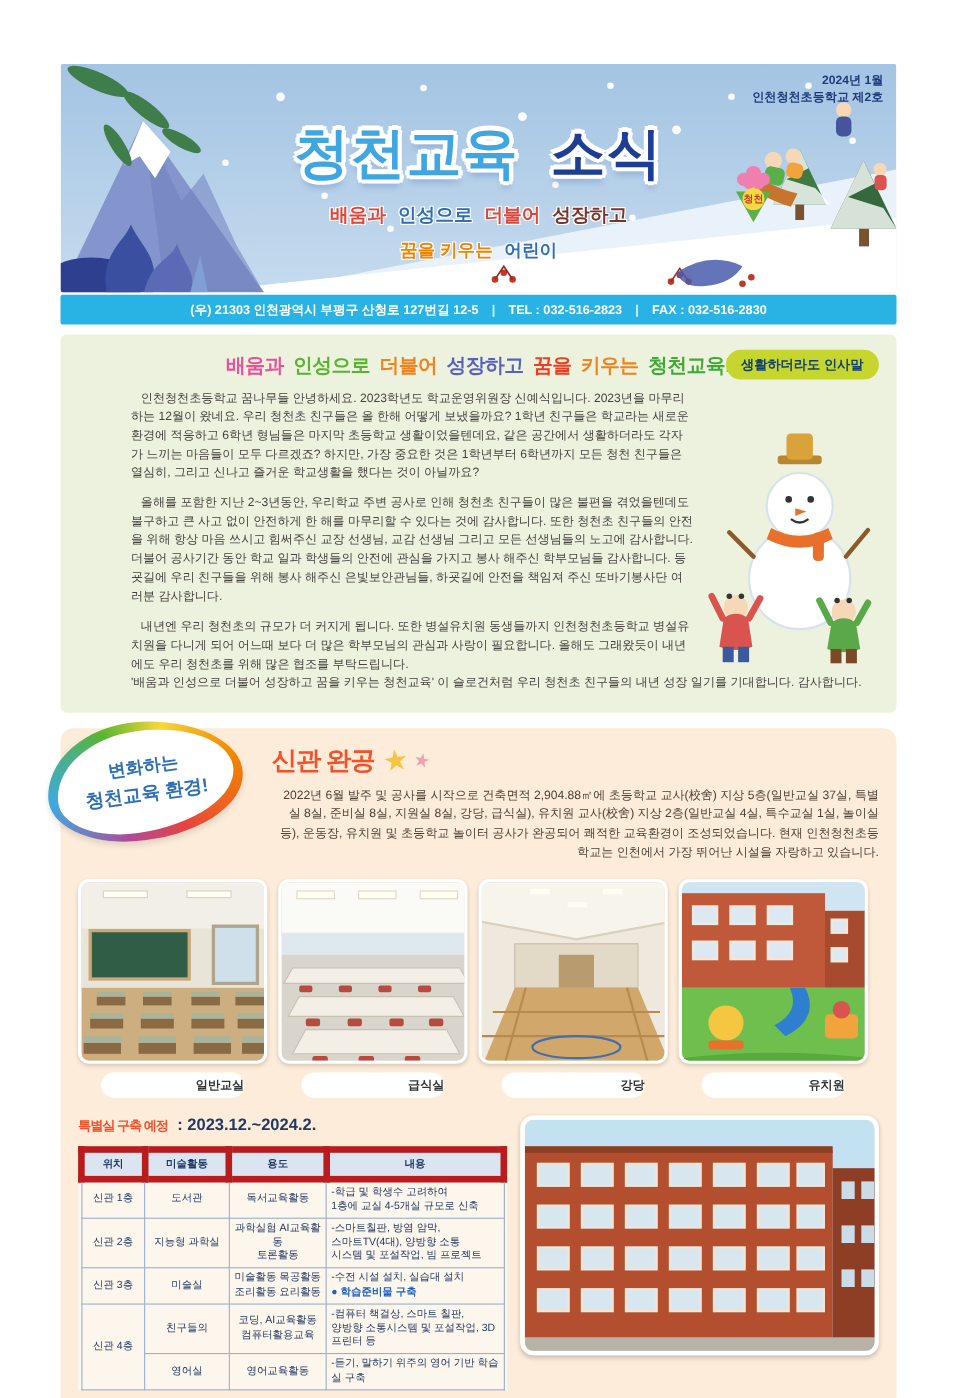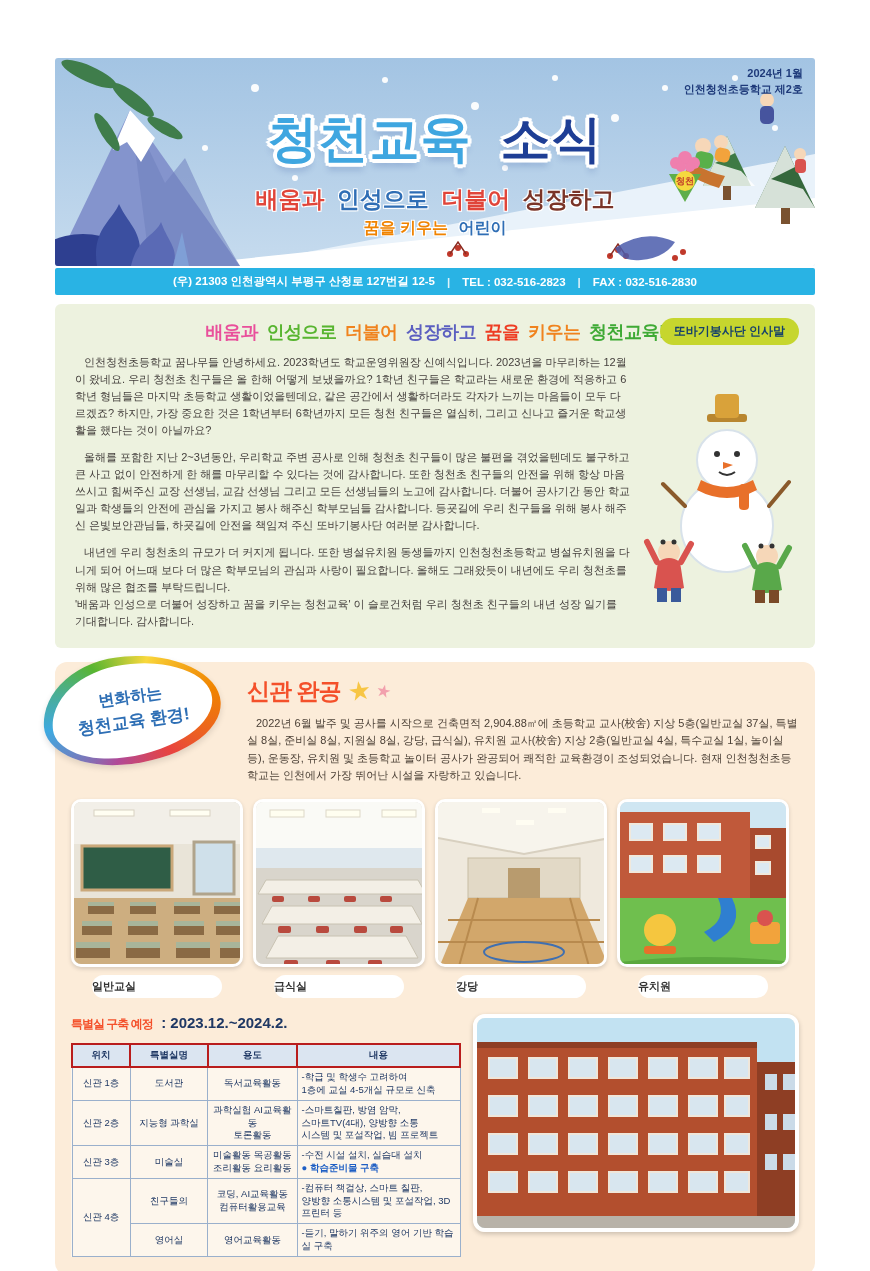--- a/index.html
+++ b/index.html
@@ -14,74 +14,74 @@
              font-size:11px;font-weight:bold;line-height:1.45;z-index:3;}
   .masthead-title{position:absolute;top:48px;left:0;width:100%;text-align:center;z-index:2;
                   font-size:50px;font-weight:bold;letter-spacing:1px;white-space:nowrap;}
   .masthead-title .t1{color:#3fa6e0;}
   .masthead-title .t2{color:#1e3e95;margin-left:14px;}
   .masthead-title span{
     text-shadow:-3px -3px 0 #fff,3px -3px 0 #fff,-3px 3px 0 #fff,3px 3px 0 #fff,
                  0 -4px 0 #fff,0 4px 0 #fff,-4px 0 0 #fff,4px 0 0 #fff,0 7px 6px rgba(30,62,149,.25);}
   .emblem{position:absolute;top:92px;left:608px;z-index:3;width:44px;text-align:center;}
   .slogan{position:absolute;left:0;width:100%;text-align:center;z-index:2;font-weight:bold;}
-  .slogan-1{top:126px;font-size:23px;}
+  .slogan-1{top:126px;font-size:17px;}
   .slogan-2{top:160px;font-size:16px;}
   .slogan .word{margin:0 3px;text-shadow:1px 1px 0 #fff,-1px 1px 0 #fff,1px -1px 0 #fff,-1px -1px 0 #fff;}
   .addr-bar{height:27px;margin-top:2px;background:#29b3e4;border-radius:2px;display:flex;
             align-items:center;justify-content:center;color:#fff;font-size:11.5px;font-weight:bold;}
   .addr-bar .sep{margin:0 12px;opacity:.85;}
 
   
   .greeting{margin-top:9px;background:#edf2df;border-radius:6px;padding:12px 20px 8px;position:relative;}
   .greeting-head{position:relative;text-align:center;margin:4px 0 10px;}
   .greeting-title{font-size:18px;font-weight:bold;letter-spacing:-0.5px;}
   .greeting-title .word{margin:0 2px;}
   .greeting-badge{position:absolute;right:-4px;top:-2px;background:#c6d62e;color:#15406b;
                   font-size:12px;font-weight:bold;padding:5px 14px;border-radius:15px;}
-  .greeting-body{font-size:11px;line-height:1.55;color:#45403d;}
+  .greeting-body{font-size:11px;line-height:1.55;color:#45403d;margin-left:44px;}
   .greeting-body p{margin:0 0 10px;text-indent:9px;white-space:pre-line;}
   .snowman-wrap{float:right;width:152px;height:252px;margin:2px 0 4px 12px;}
   .signature{clear:none;text-align:right;margin:14px 150px 2px 0;font-size:11px;color:#3a3a3a;}
   .signature .name{font-family:"DejaVu Serif","Liberation Serif",serif;font-style:italic;
                    font-weight:bold;font-size:19px;margin-left:8px;color:#222;}
 
   
   .section2{margin-top:14px;background:#fcecd9;border-radius:12px;padding:14px 16px 18px;position:relative;}
   .blob{position:absolute;left:-12px;top:-6px;width:178px;height:108px;
         background:conic-gradient(from 20deg,#f9d83c,#f08300,#e8433f,#b04a98,#3fa9e0,#58b530,#f9d83c);
         border-radius:48% 52% 58% 42% / 60% 48% 52% 40%;transform:rotate(-4deg);
         box-shadow:0 3px 6px rgba(0,0,0,.12);}
   .blob-inner{position:absolute;inset:8px;background:#fff;border-radius:48% 52% 58% 42% / 60% 48% 52% 40%;
               display:flex;flex-direction:column;align-items:center;justify-content:center;
               color:#2e6fb5;font-weight:bold;transform:rotate(-4deg);}
   .blob-line1{font-size:16px;}
   .blob-line2{font-size:17px;margin-top:2px;}
-  .newbuild{margin-left:176px;min-height:104px;}
+  .newbuild{margin-left:176px;min-height:104px;text-align:right;}
   .newbuild-titlerow{display:flex;align-items:center;gap:8px;}
   .newbuild-title{font-size:23px;font-weight:bold;color:#f4502a;letter-spacing:-1px;}
   .star-big{color:#f7c544;font-size:26px;line-height:1;transform:rotate(-8deg);}
   .star-small{color:#f2a0ad;font-size:17px;line-height:1;transform:rotate(12deg);margin-left:-4px;}
   .newbuild-body{margin-top:8px;font-size:11px;line-height:1.6;color:#4a3f35;text-indent:9px;}
 
   .photo-row{display:flex;gap:10px;margin-top:14px;}
   .photo-fig{width:172px;}
   .photo-frame{width:172px;height:168px;border-radius:10px;overflow:hidden;border:3px solid #fff;
                box-sizing:border-box;box-shadow:0 2px 4px rgba(0,0,0,.15);background:#ddd;}
   .photo-frame svg{display:block;}
-  .photo-caption{width:130px;margin:8px auto 0;background:#fff;border-radius:12px;text-align:left;
+  .photo-caption{width:130px;margin:8px auto 0;background:#fff;border-radius:12px;text-align:right;
                  font-size:11px;font-weight:bold;color:#333;padding:4px 0;}
 
   .special{display:flex;gap:12px;margin-top:16px;align-items:flex-start;}
   .special-left{width:390px;}
   .special-title{font-size:12px;font-weight:bold;color:#f4502a;letter-spacing:-1px;}
   .special-period{font-size:15px;font-weight:bold;color:#1f3864;margin-left:4px;}
   .rooms-table{width:100%;border-collapse:collapse;margin-top:10px;font-size:9.5px;color:#1f3864;
                background:#fdf6ec;}
-  .rooms-table th{background:#dbe5f1;border:2px solid #b91c1c;padding:4px 2px;font-weight:bold;}
+  .rooms-table th{background:#dbe5f1;border:6px solid #b91c1c;padding:4px 2px;font-weight:bold;}
   .rooms-table td{border:1px solid #9ab0cc;padding:3px 4px;white-space:pre-line;line-height:1.35;}
   .rooms-table td.c{text-align:center;}
   .rooms-table .note{display:block;color:#1f5fc4;font-weight:bold;}
   .rooms-table .note:empty{display:none;}
   .special-right{width:326px;}
   .bldg-frame{width:326px;height:218px;border-radius:12px;overflow:hidden;border:4px solid #fff;
               box-sizing:border-box;box-shadow:0 2px 5px rgba(0,0,0,.2);}
 </style>
 </head>
 <body>
@@ -213,21 +213,21 @@
       <div class="greeting-head">
         <div class="greeting-title">
           <span class="word" style="color: rgb(233, 79, 155);">배움과</span>
           <span class="word" style="color: rgb(88, 181, 48);">인성으로</span>
           <span class="word" style="color: rgb(240, 131, 30);">더불어</span>
           <span class="word" style="color: rgb(91, 95, 192);">성장하고</span>
           <span class="word" style="color: rgb(238, 61, 35);">꿈을</span>
           <span class="word" style="color: rgb(240, 131, 30);">키우는</span>
           <span class="word" style="color: rgb(63, 170, 53);">청천교육!</span>
         </div>
-        <div class="greeting-badge">또바기봉사단 인사말</div>
+        <div class="greeting-badge">생활하더라도 인사말</div>
       </div>
 
       <div class="greeting-body">
         <div class="snowman-wrap">
           <svg viewBox="0 0 152 252" width="152" height="252">
             <circle cx="84" cy="170" r="46" fill="#ffffff" stroke="#d8e2ea" stroke-width="2"></circle>
             <circle cx="84" cy="104" r="30" fill="#ffffff" stroke="#d8e2ea" stroke-width="2"></circle>
             <rect x="64" y="58" width="40" height="8" rx="3" fill="#b8862f"></rect>
             <rect x="72" y="38" width="24" height="24" rx="4" fill="#d9a23a"></rect>
             <path d="M58,124 q26,14 52,0 l4,10 q-30,16 -60,0 Z" fill="#e8702a"></path>
@@ -414,21 +414,21 @@
       <div class="special">
         <div class="special-left">
           <div>
             <span class="special-title">특별실 구축 예정</span>
             <span class="special-period">: 2023.12.~2024.2.</span>
           </div>
           <table class="rooms-table">
             <thead>
               <tr>
                 <th style="width:15%">위치</th>
-                <th style="width:20%">특별실명</th>
+                <th style="width:20%">미술활동</th>
                 <th style="width:23%">용도</th>
                 <th>내용</th>
               </tr>
             </thead>
             <tbody>
               <tr>
                 <td class="c">신관 1층</td>
                 <td class="c">도서관</td>
                 <td class="c">독서교육활동</td>
                 <td><span>-학급 및 학생수 고려하여

